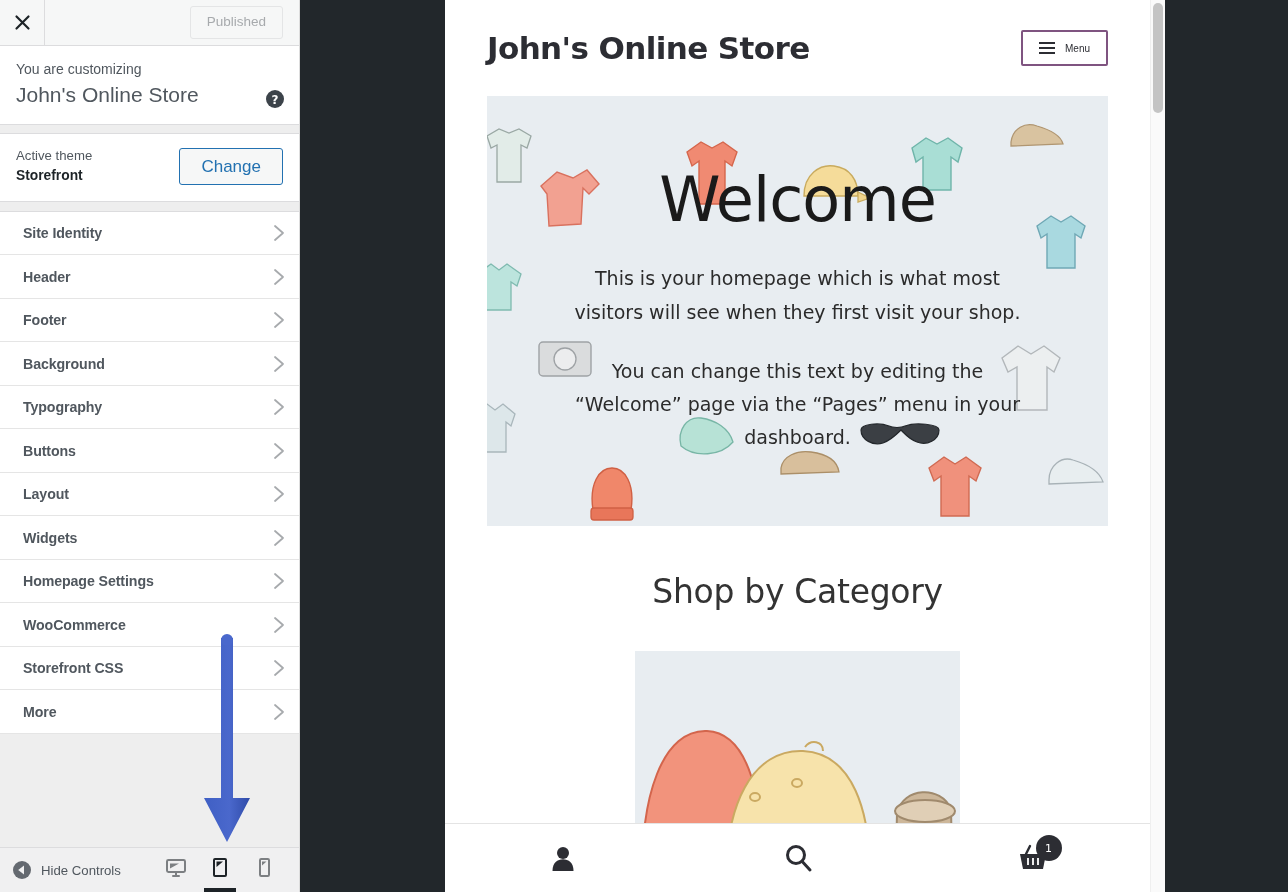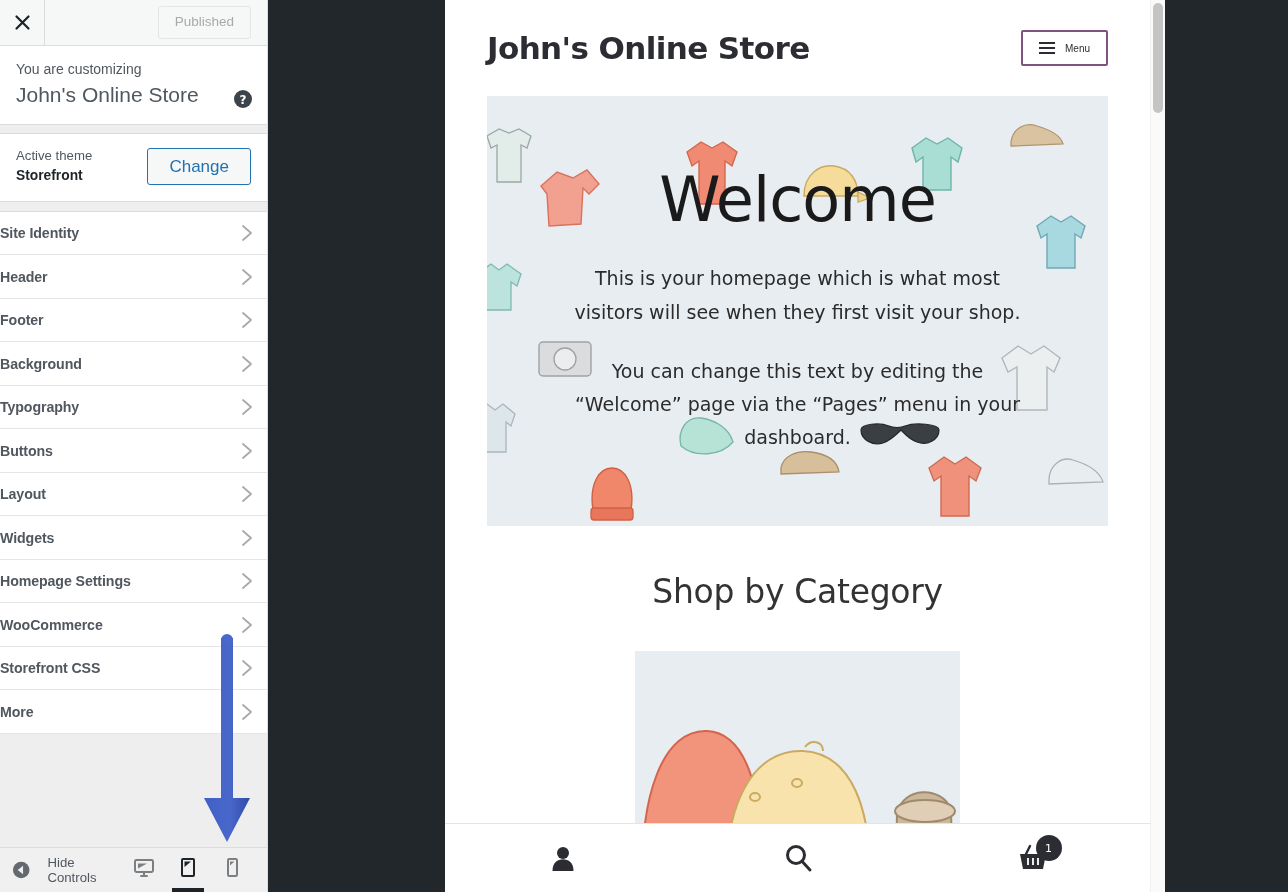--- a/index.html
+++ b/index.html
@@ -9,21 +9,21 @@
     background: #1d2327;
     overflow: hidden;
   }
 
   
   #root { position: relative; width: 1288px; height: 892px; background: #22272b; }
 
   
   #sidebar {
     position: absolute; left: 0; top: 0;
-    width: 268px; height: 892px;
+    width: 300px; height: 892px;
     background: #eeeeee;
     border-right: 1px solid #dddddd;
     display: flex; flex-direction: column;
   }
 
   
   .cust-topbar {
     height: 46px; min-height: 46px;
     background: #f6f7f7;
     border-bottom: 1px solid #dcdcde;
@@ -103,21 +103,21 @@
   }
 
   .gray-gap2 { height: 10px; background: #eeeeee; border-bottom: 1px solid #dcdcde; }
 
   
   .nav-list { background: #ffffff; overflow: hidden; }
   .nav-item {
     height: 43.5px;
     border-bottom: 1px solid #e5e5e5;
     display: flex; align-items: center; justify-content: space-between;
-    padding: 0 14px 0 0;
+    padding: 0 14px 0 23px;
     background: #ffffff;
     cursor: pointer;
     position: relative;
   }
   .nav-item .nav-label {
     font-size: 14.2px;
     font-weight: 600;
     color: #50575e;
     letter-spacing: -0.1px;
   }
@@ -128,21 +128,21 @@
   
   .cust-footer {
     height: 45px; min-height: 45px;
     background: #f0f0f1;
     border-top: 1px solid #dcdcde;
     display: flex; align-items: center;
     padding: 0 6px 0 8px;
     position: relative;
   }
   .hide-controls {
-    display: flex; align-items: center; gap: 17px;
+    display: flex; align-items: center; gap: 9px;
     cursor: pointer; padding: 4px 4px;
   }
   .hide-controls .hc-label { font-size: 13.2px; color: #50575e; }
   .devices { margin-left: auto; display: flex; align-items: center; gap: 6px; padding-right: 10px; }
   .dev-btn {
     width: 38px; height: 44px;
     display: flex; align-items: center; justify-content: center;
     cursor: pointer; position: relative;
     color: #7c7f82;
   }

